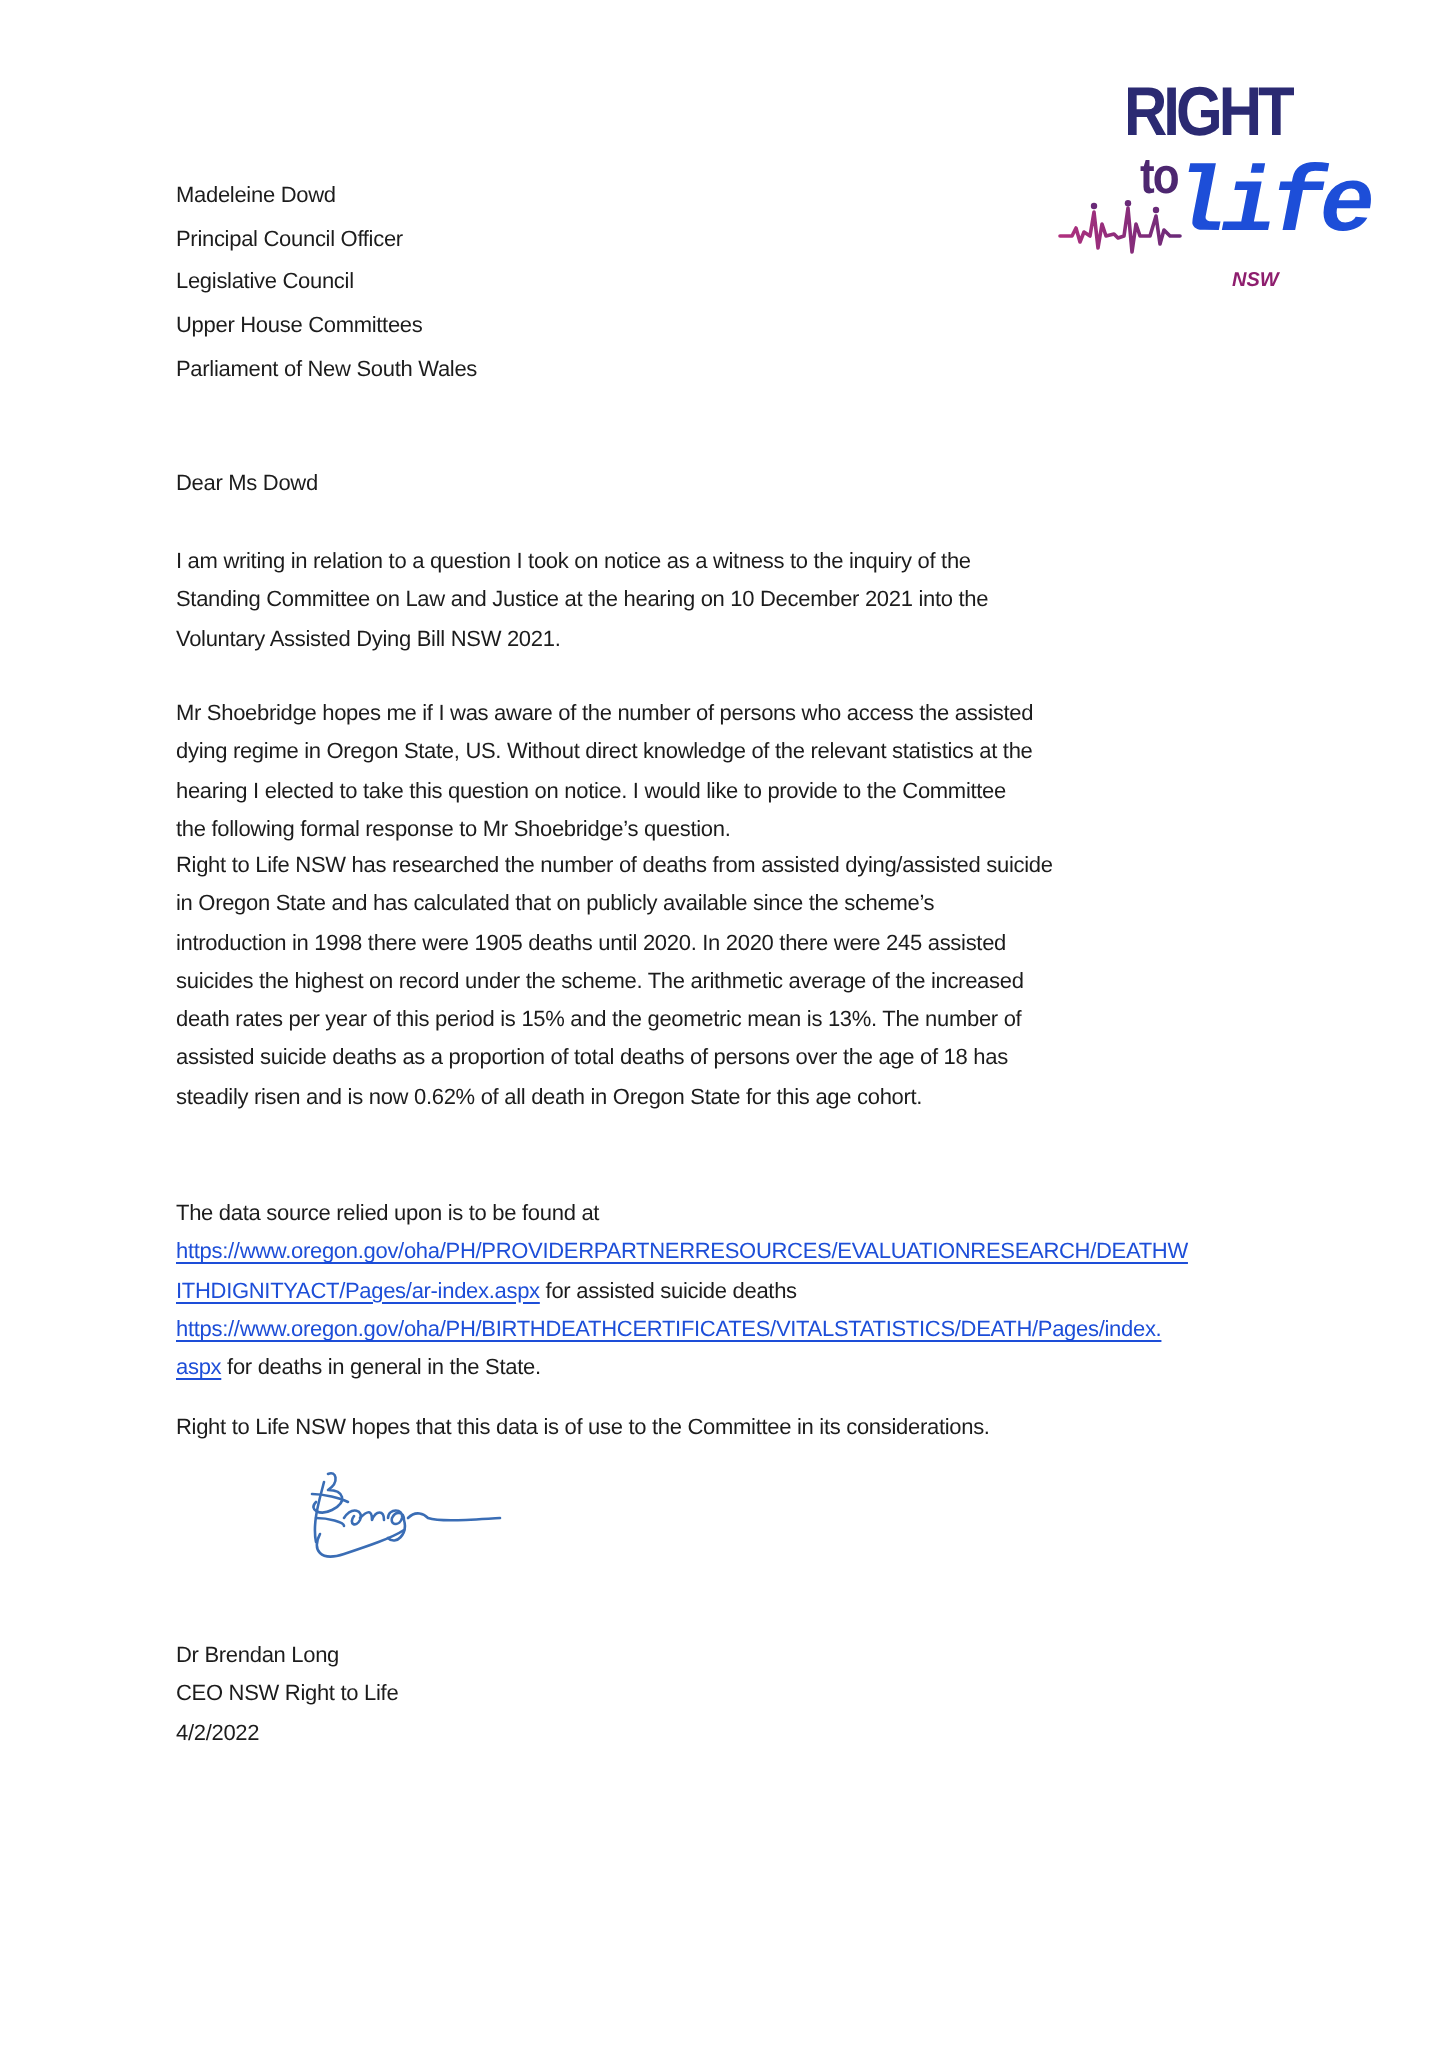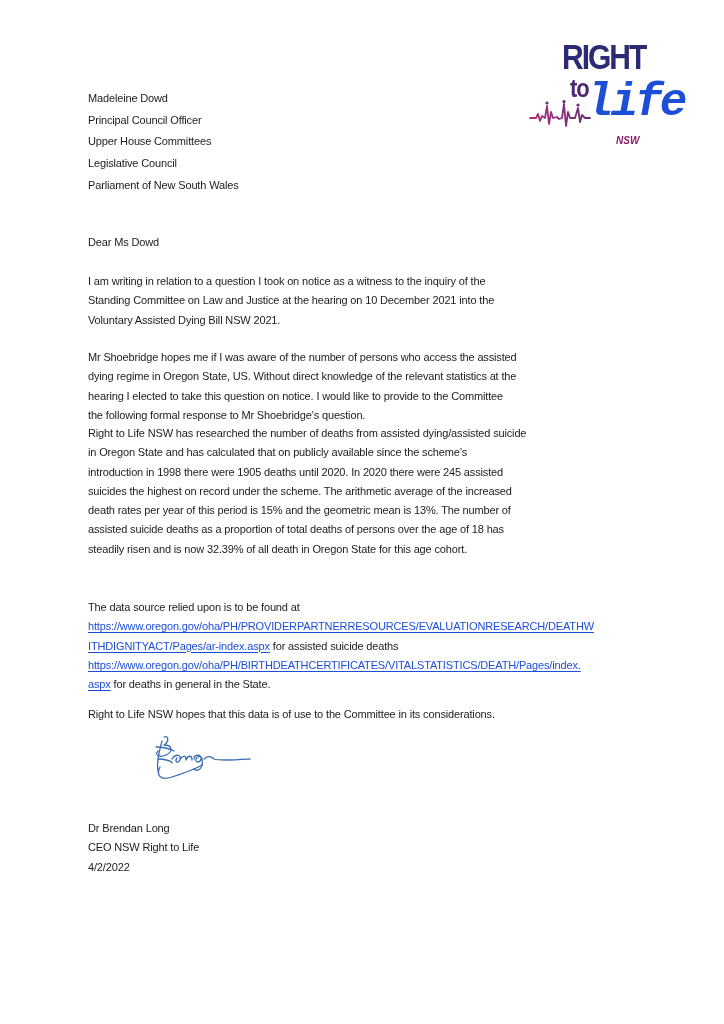--- a/index.html
+++ b/index.html
@@ -127,22 +127,22 @@
       <polyline fill="none" stroke="url(#pg)" stroke-width="1.8" stroke-linejoin="round" stroke-linecap="round" points="2,18 8,18 10,14 12,21 14,16 17,18 19,6 21,24 23,12 25,18 29,17 31,19 34,18 36,4 38,26 40,12 42,18 47,18 50,8 52,22 54,15 57,18 62,18"></polyline>
       <circle cx="19" cy="3" r="1.6" fill="#6a2a78"></circle>
       <circle cx="36" cy="1.6" r="1.6" fill="#6a2a78"></circle>
       <circle cx="50" cy="5" r="1.6" fill="#6a2a78"></circle>
     </svg>
   </div>
 
   <div class="block text" style="top:89px;">
     <span class="line">Madeleine Dowd</span>
     <span class="line" style="margin-top:2.4px">Principal Council Officer</span>
+    <span class="line" style="margin-top:2.4px">Legislative Council</span>
     <span class="line" style="margin-top:2.4px">Upper House Committees</span>
-    <span class="line" style="margin-top:2.4px">Legislative Council</span>
     <span class="line" style="margin-top:2.4px">Parliament of New South Wales</span>
   </div>
 
   <div class="block text" style="top:233px;">
     <span class="line">Dear Ms Dowd</span>
   </div>
 
   <div class="block text" style="top:272px;">
     <span class="line">I am writing in relation to a question I took on notice as a witness to the inquiry of the</span>
     <span class="line">Standing Committee on Law and Justice at the hearing on 10 December 2021 into the</span>
@@ -156,21 +156,21 @@
     <span class="line">the following formal response to Mr Shoebridge’s question.</span>
   </div>
 
   <div class="block text" style="top:424px;">
     <span class="line">Right to Life NSW has researched the number of deaths from assisted dying/assisted suicide</span>
     <span class="line">in Oregon State and has calculated that on publicly available since the scheme’s</span>
     <span class="line">introduction in 1998 there were 1905 deaths until 2020.  In 2020 there were 245 assisted</span>
     <span class="line">suicides the highest on record under the scheme.  The arithmetic average of the increased</span>
     <span class="line">death rates per year of this period is 15% and the geometric mean is 13%.  The number of</span>
     <span class="line">assisted suicide deaths as a proportion of total deaths of persons over the age of 18 has</span>
-    <span class="line">steadily risen and is now 32.39% of all death in Oregon State for this age cohort.</span>
+    <span class="line">steadily risen and is now 0.62% of all death in Oregon State for this age cohort.</span>
   </div>
 
   <div class="block text" style="top:598px;">
     <span class="line">The data source relied upon is to be found at</span>
     <span class="line">
       <a class="link" href="#">https://www.oregon.gov/oha/PH/PROVIDERPARTNERRESOURCES/EVALUATIONRESEARCH/DEATHW</a>
     </span>
     <span class="line">
       <a class="link" href="#">ITHDIGNITYACT/Pages/ar-index.aspx</a><span> for assisted suicide deaths</span>
     </span>

